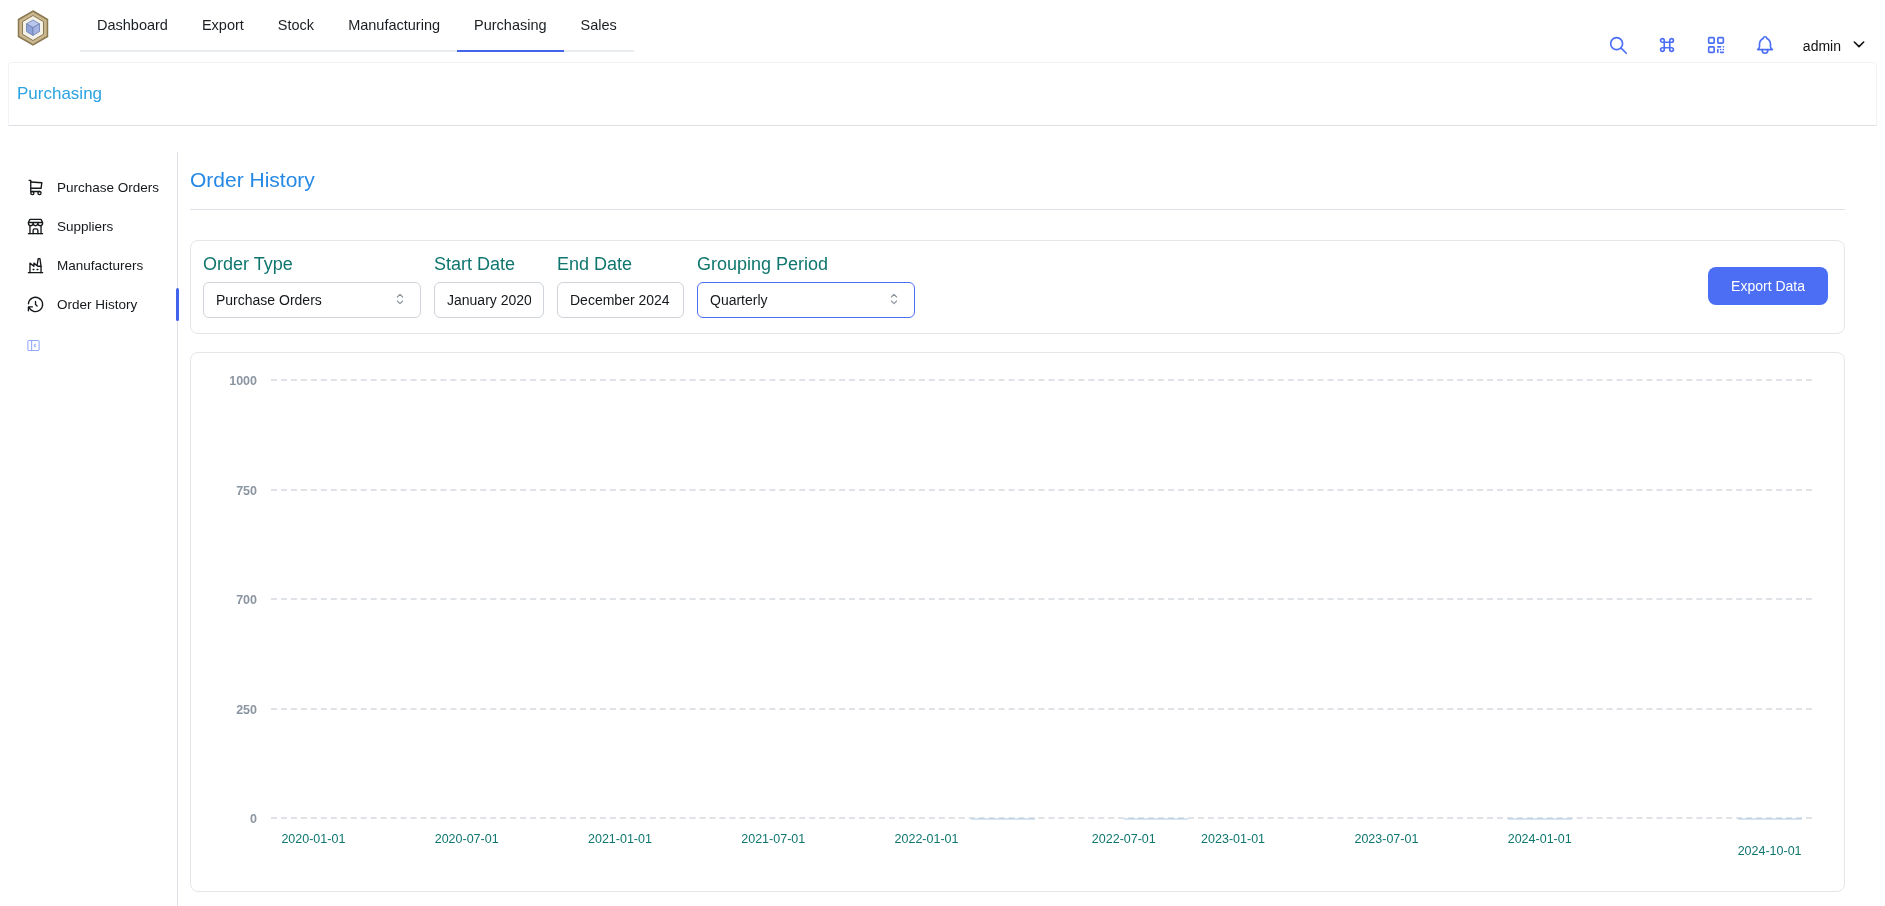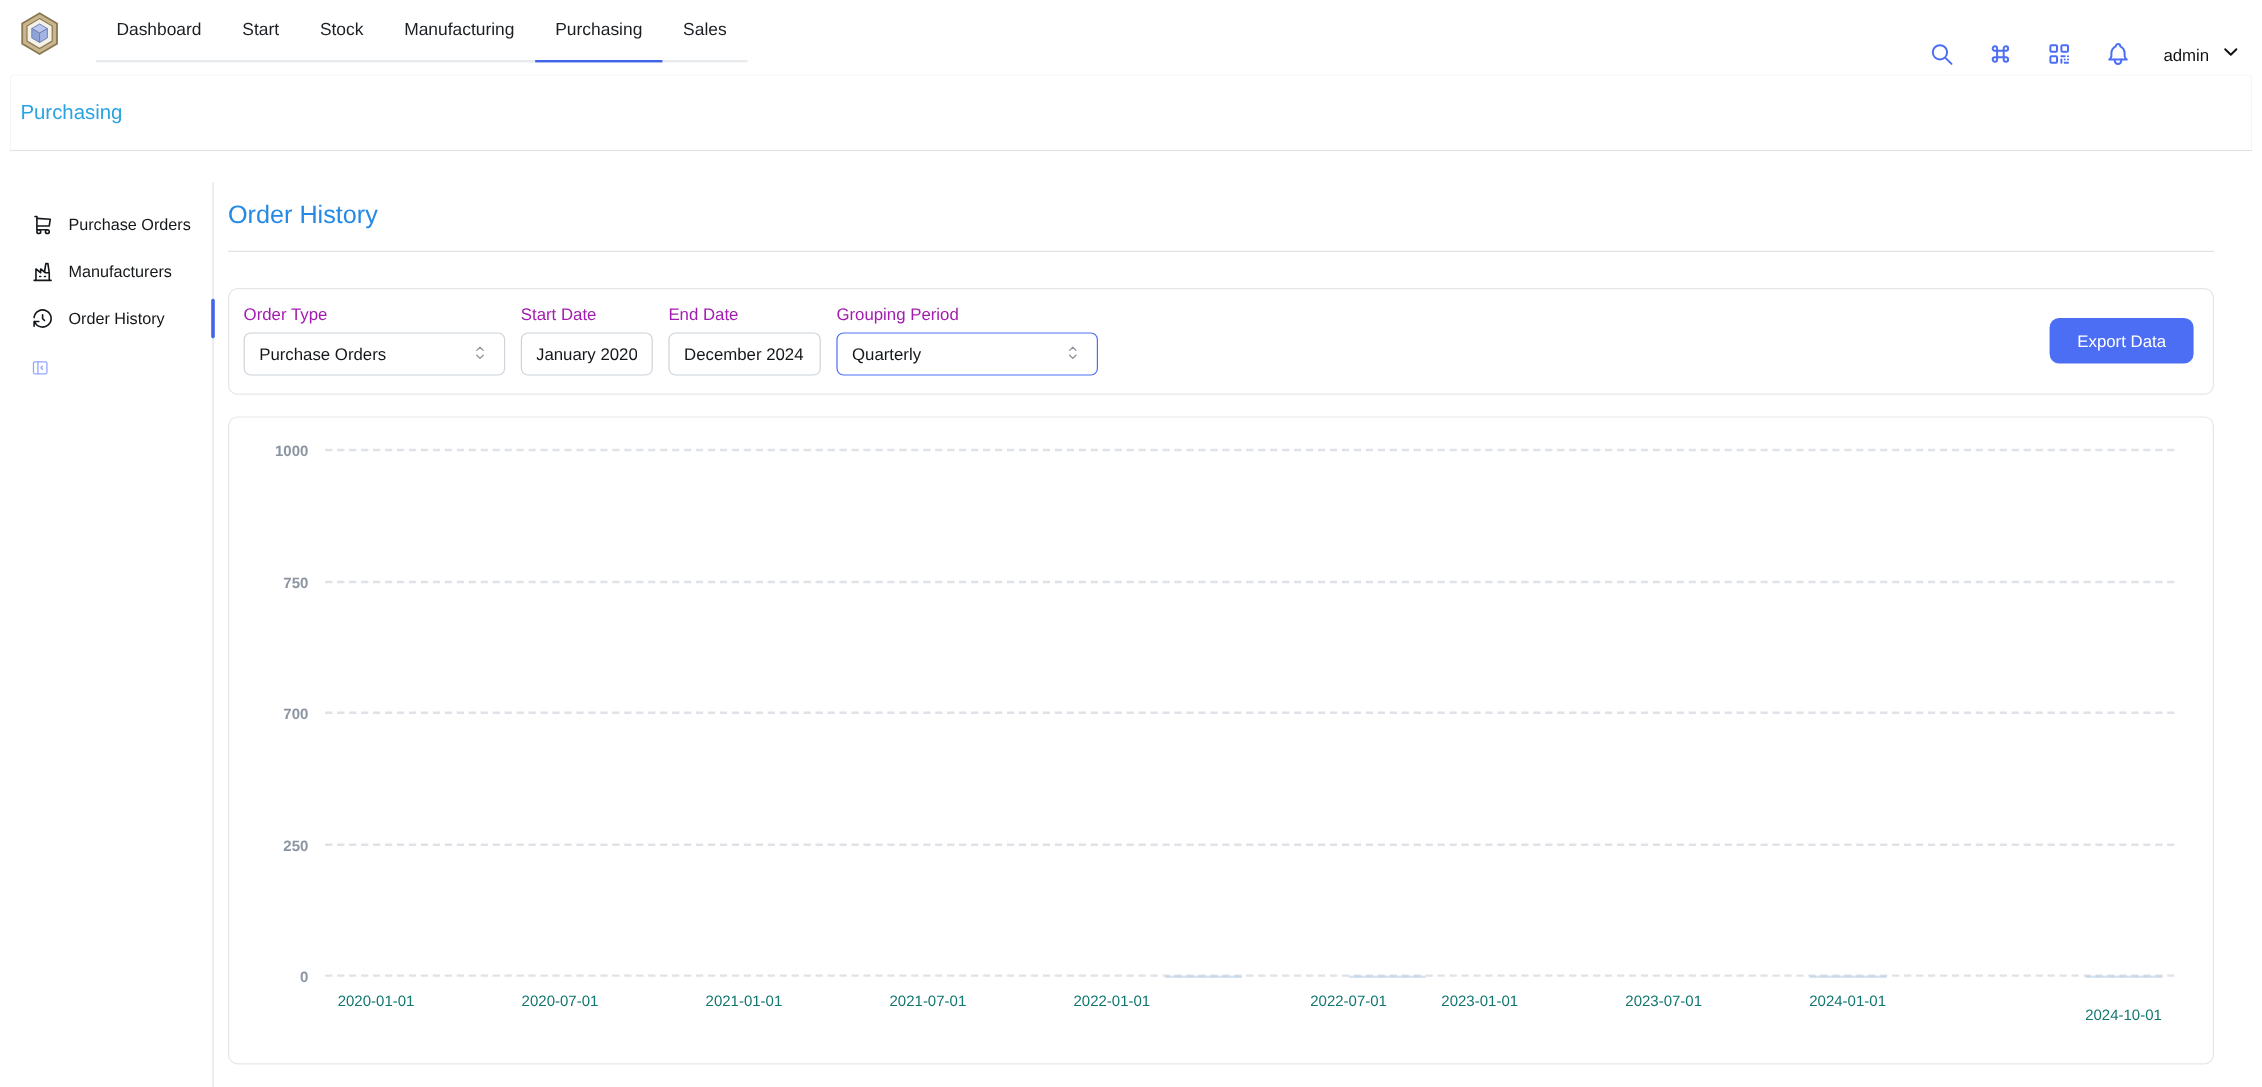--- a/index.html
+++ b/index.html
@@ -31,21 +31,21 @@
   .side-item.collapse-item { margin-top:4px; }
   .side-item.collapse-item svg { width:15px; height:15px; stroke:#91a7ff; }
 
   .main { flex:1; padding:0 32px 0 12px; }
   .page-title { font-size:21px; font-weight:500; color:#2589e5; margin:16px 0 17px 0; }
   .title-divider { border-bottom:1px solid #dee2e6; margin-right:8px; }
 
   
   .filter-card { margin:30px 8px 0 0; border:1px solid #e4e7ea; border-radius:8px; padding:13px 16px 15px 12px; display:flex; gap:13px; }
   .fgroup { display:flex; flex-direction:column; }
-  .flabel { font-size:14px; color:#a21caf; margin-bottom:7px; }
+  .flabel { font-size:18px; color:#0f766e; margin-bottom:7px; }
   .control { height:36px; border:1px solid #ced4da; border-radius:6px; background:#fff; display:flex; align-items:center; padding:0 12px; font-size:14px; color:#15181b; cursor:pointer; }
   .control.select { justify-content:space-between; width:218px; }
   .control.focused { border:1.5px solid #4c6ef5; }
   .updown svg { width:16px; height:16px; stroke:#8a929b; fill:none; stroke-width:1.6; stroke-linecap:round; stroke-linejoin:round; }
   .control.input { cursor:text; border:1px solid #ced4da; }
   .control.input input { border:none; outline:none; font-size:14px; font-family:inherit; color:#15181b; width:100%; background:transparent; }
   .w-date1 { width:110px; }
   .w-date2 { width:127px; }
   .export-btn { margin-left:auto; align-self:center; background:#4c6ef5; color:#fff; border:none; border-radius:8px; height:38px; padding:0 23px; font-size:14px; font-family:inherit; cursor:pointer; }
 
@@ -68,21 +68,21 @@
       <polygon points="19,2 33.5,10.5 33.5,27.5 19,36 4.5,27.5 4.5,10.5" fill="#c9b68f" stroke="#8a7850" stroke-width="1.5"></polygon>
       <polygon points="19,6.5 29.5,12.7 29.5,25.2 19,31.5 8.5,25.2 8.5,12.7" fill="#f4f1e8" stroke="#8a7850" stroke-width="1"></polygon>
       <polygon points="19,11 25.5,14.8 19,18.6 12.5,14.8" fill="#b9c6ee" stroke="#6d7fae" stroke-width="0.8"></polygon>
       <polygon points="12.5,14.8 19,18.6 19,26.4 12.5,22.6" fill="#8fa3d8" stroke="#6d7fae" stroke-width="0.8"></polygon>
       <polygon points="25.5,14.8 19,18.6 19,26.4 25.5,22.6" fill="#a3b4e4" stroke="#6d7fae" stroke-width="0.8"></polygon>
     </svg>
   </div>
 
   <nav class="tabs">
     <div class="tab">Dashboard</div>
-    <div class="tab">Start</div>
+    <div class="tab">Export</div>
     <div class="tab">Stock</div>
     <div class="tab">Manufacturing</div>
     <div class="tab active">Purchasing</div>
     <div class="tab">Sales</div>
   </nav>
 
   <div class="nav-right">
     <span class="nav-icon">
       <svg viewBox="0 0 24 24">
           <circle cx="10.5" cy="10.5" r="6.5"></circle>
@@ -132,20 +132,30 @@
 
   <aside class="sidebar">
     <div class="side-item">
       <svg viewBox="0 0 24 24">
           <circle cx="8" cy="19" r="2"></circle>
           <circle cx="17" cy="19" r="2"></circle>
           <path d="M17 17H6V3H4"></path>
           <path d="M6 5l14 1l-1 7H6"></path>
         </svg>
       <span>Purchase Orders</span>
+    </div>
+    <div class="side-item">
+      <svg viewBox="0 0 24 24">
+          <path d="M3 21h18"></path>
+          <path d="M3 7v1a3 3 0 0 0 6 0v-1m0 1a3 3 0 0 0 6 0v-1m0 1a3 3 0 0 0 6 0v-1h-18l2-4h14l2 4"></path>
+          <path d="M5 21v-10.15"></path>
+          <path d="M19 21v-10.15"></path>
+          <path d="M9 21v-4a2 2 0 0 1 2-2h2a2 2 0 0 1 2 2v4"></path>
+        </svg>
+      <span>Suppliers</span>
     </div>
     <div class="side-item">
       <svg viewBox="0 0 24 24">
           <path d="M3 21h18"></path>
           <path d="M5 21v-12l5 4v-4l5 4h4"></path>
           <path d="M19 21v-8l-1.4-9.6h-2.2l-1.4 8.6"></path>
           <path d="M9 17h1"></path>
           <path d="M14 17h1"></path>
         </svg>
       <span>Manufacturers</span>

